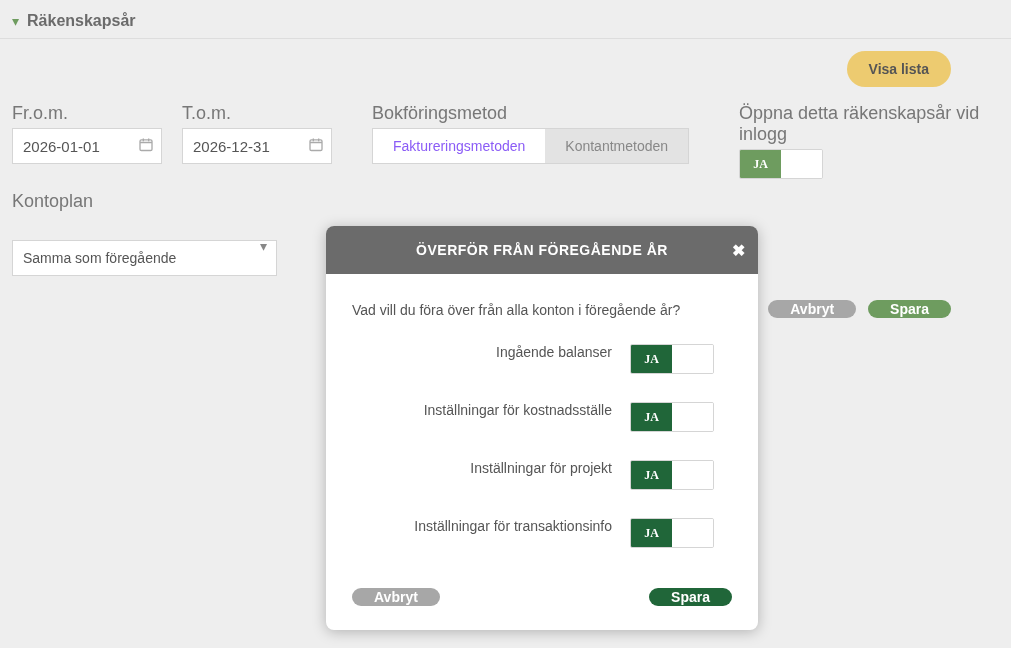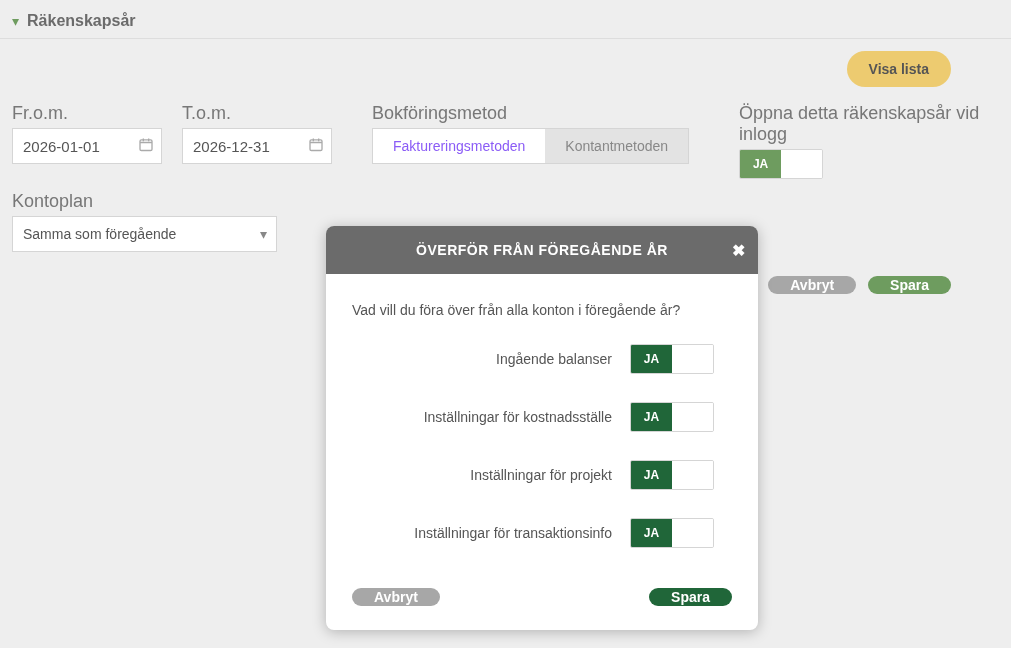--- a/index.html
+++ b/index.html
@@ -100,20 +100,21 @@
     color: #888;
   }
   .toggle {
     display: inline-flex;
     border: 1px solid #d5d5d5;
     background: #fff;
     height: 30px;
     width: 84px;
     overflow: hidden;
     border-radius: 2px;
+    font-family: Liberation Serif, serif;
   }
   .toggle .half {
     flex: 1;
     display: flex;
     align-items: center;
     justify-content: center;
     font-size: 12px;
     font-weight: 700;
   }
   .toggle .on {
@@ -133,20 +134,21 @@
     width: 265px;
   }
   .select-input {
     width: 100%;
     height: 36px;
     border: 1px solid #d5d5d5;
     background: #fff;
     padding: 6px 34px 6px 10px;
     font-size: 14px;
     color: #555;
+    margin-top: 24px;
   }
   .select-caret {
     position: absolute;
     right: 10px;
     top: 50%;
     transform: translateY(-50%);
     color: #888;
     pointer-events: none;
   }
   .bottom-actions {
@@ -200,21 +202,21 @@
   .modal-body {
     padding: 28px 44px 12px 26px;
   }
   .modal-q {
     color: #555;
     font-size: 14px;
     margin-bottom: 26px;
   }
   .opt-row {
     display: flex;
-    align-items: center;
+    align-items: flex-start;
     justify-content: flex-end;
     gap: 18px;
     margin-bottom: 28px;
   }
   .opt-label { color: #555; font-size: 14px; }
   .modal-footer {
     display: flex;
     justify-content: space-between;
     align-items: center;
     padding: 0 26px 24px 26px;

